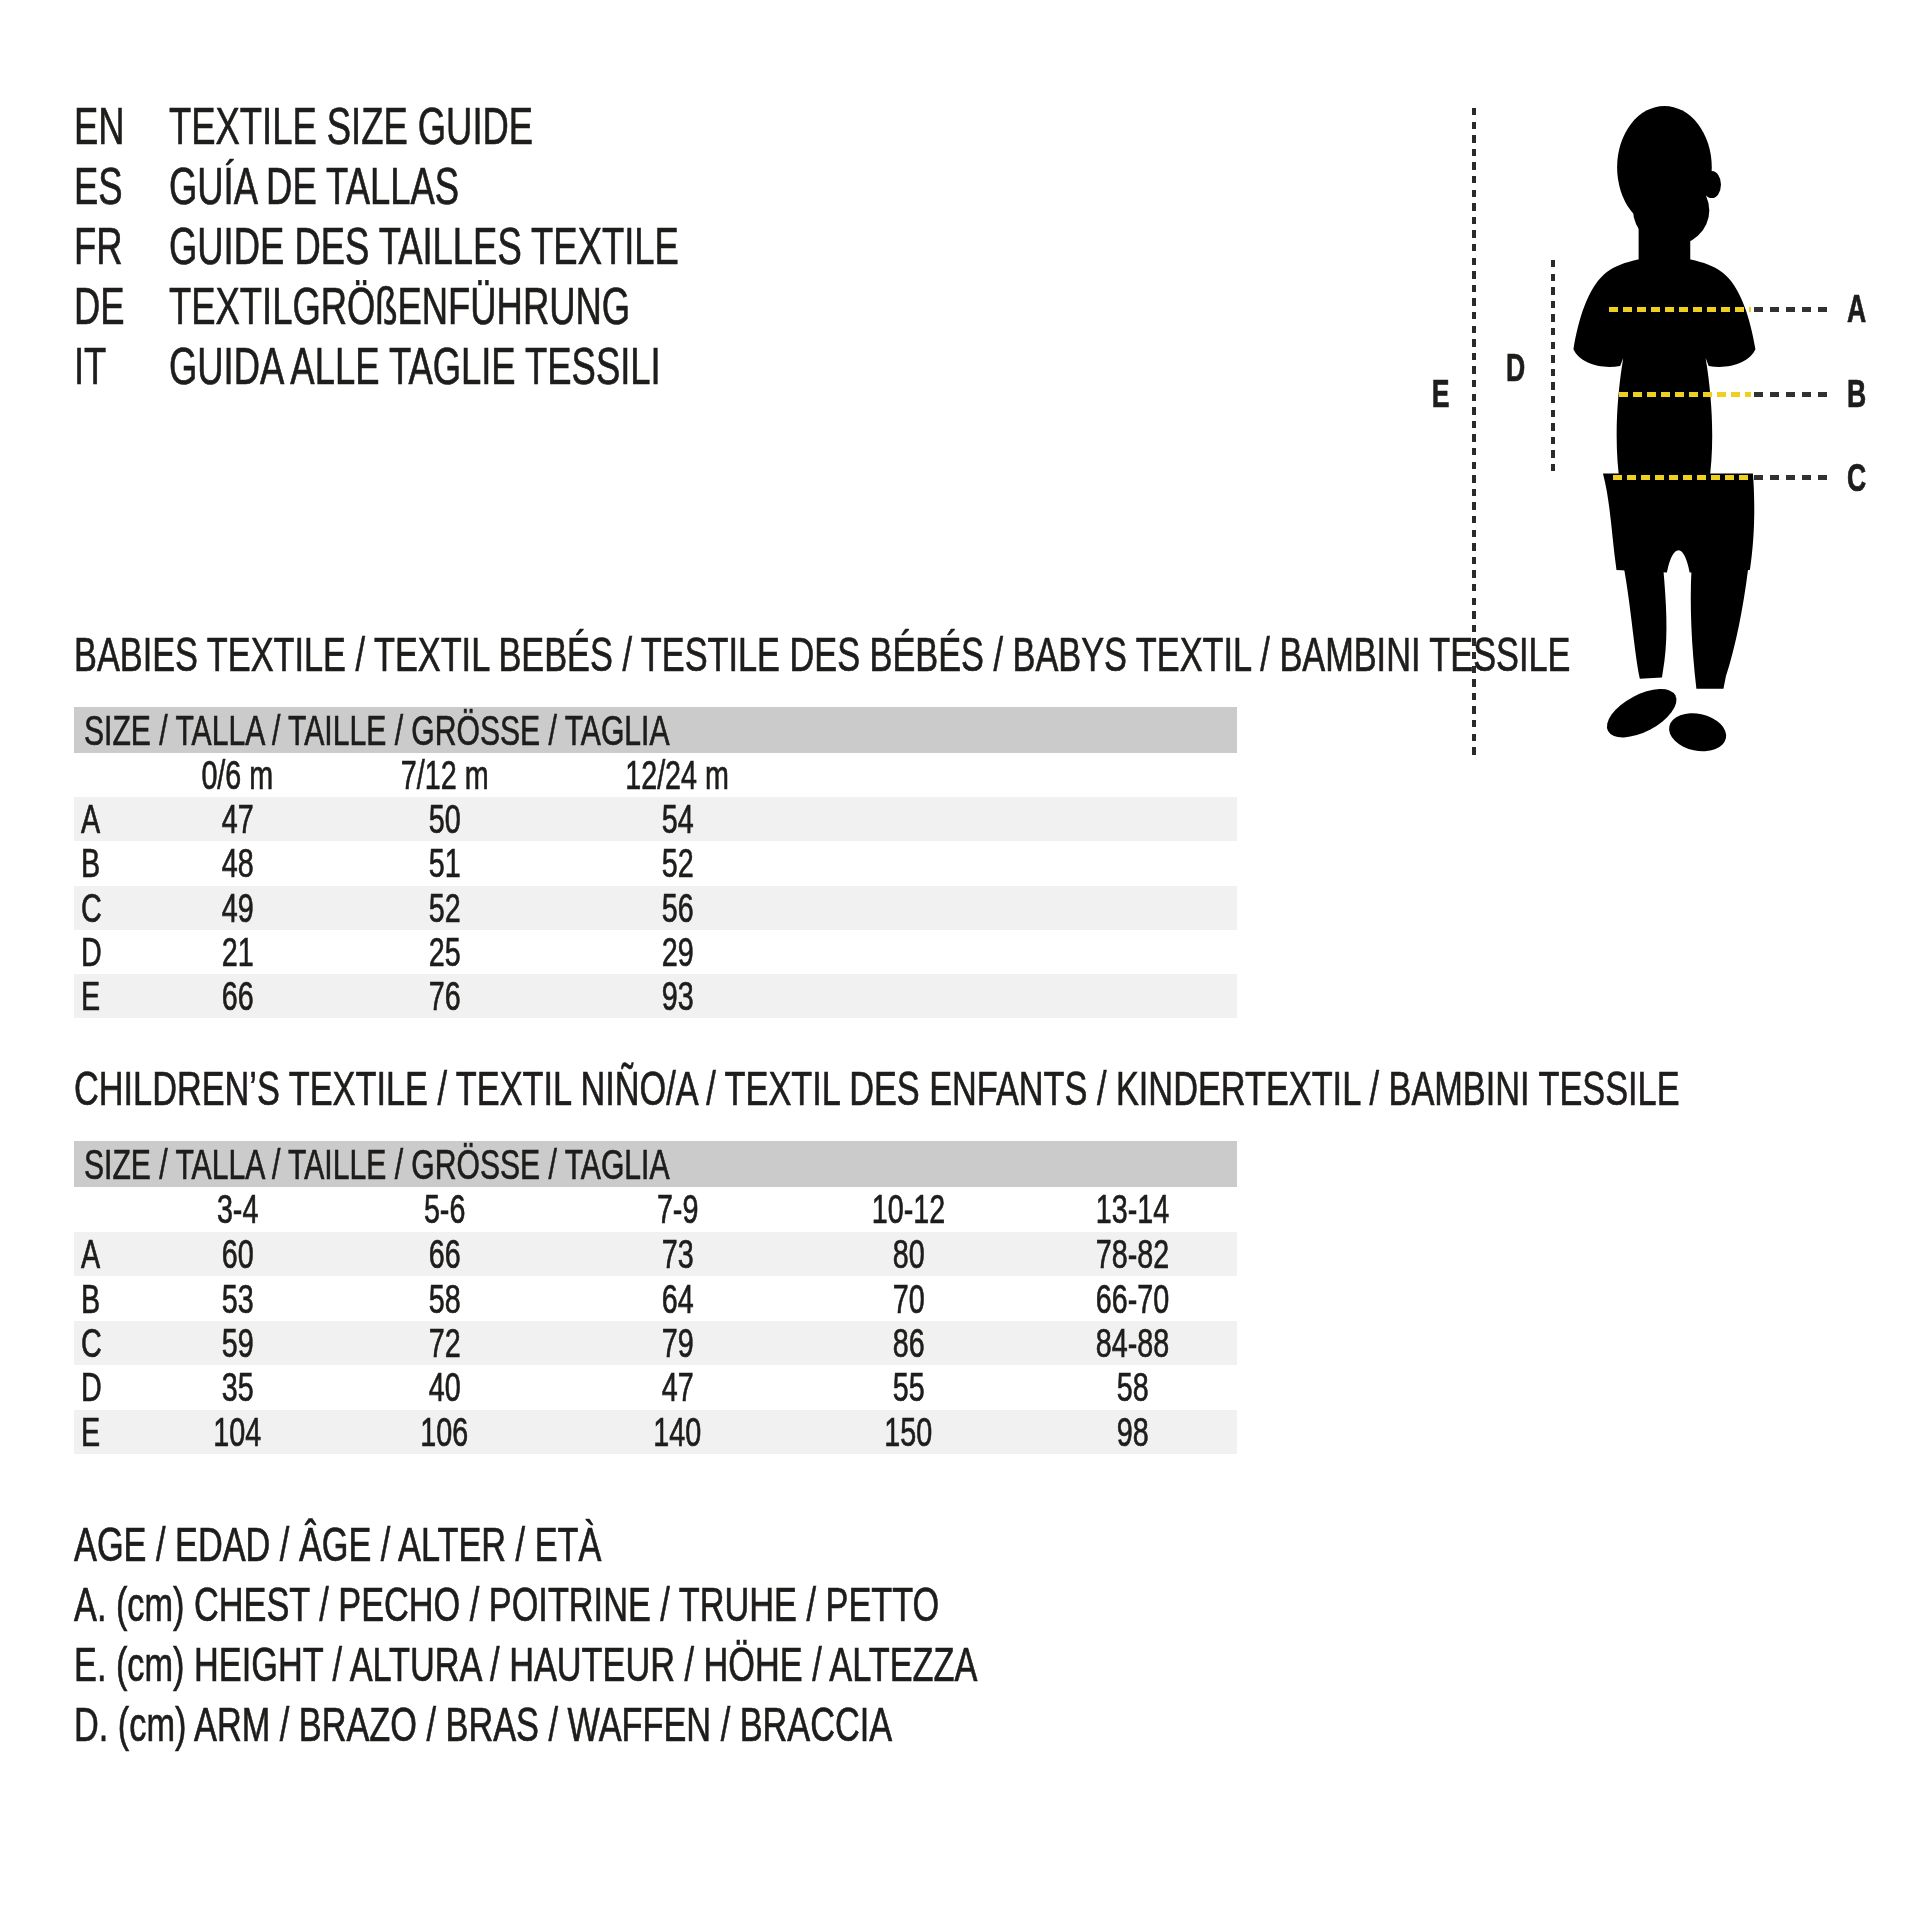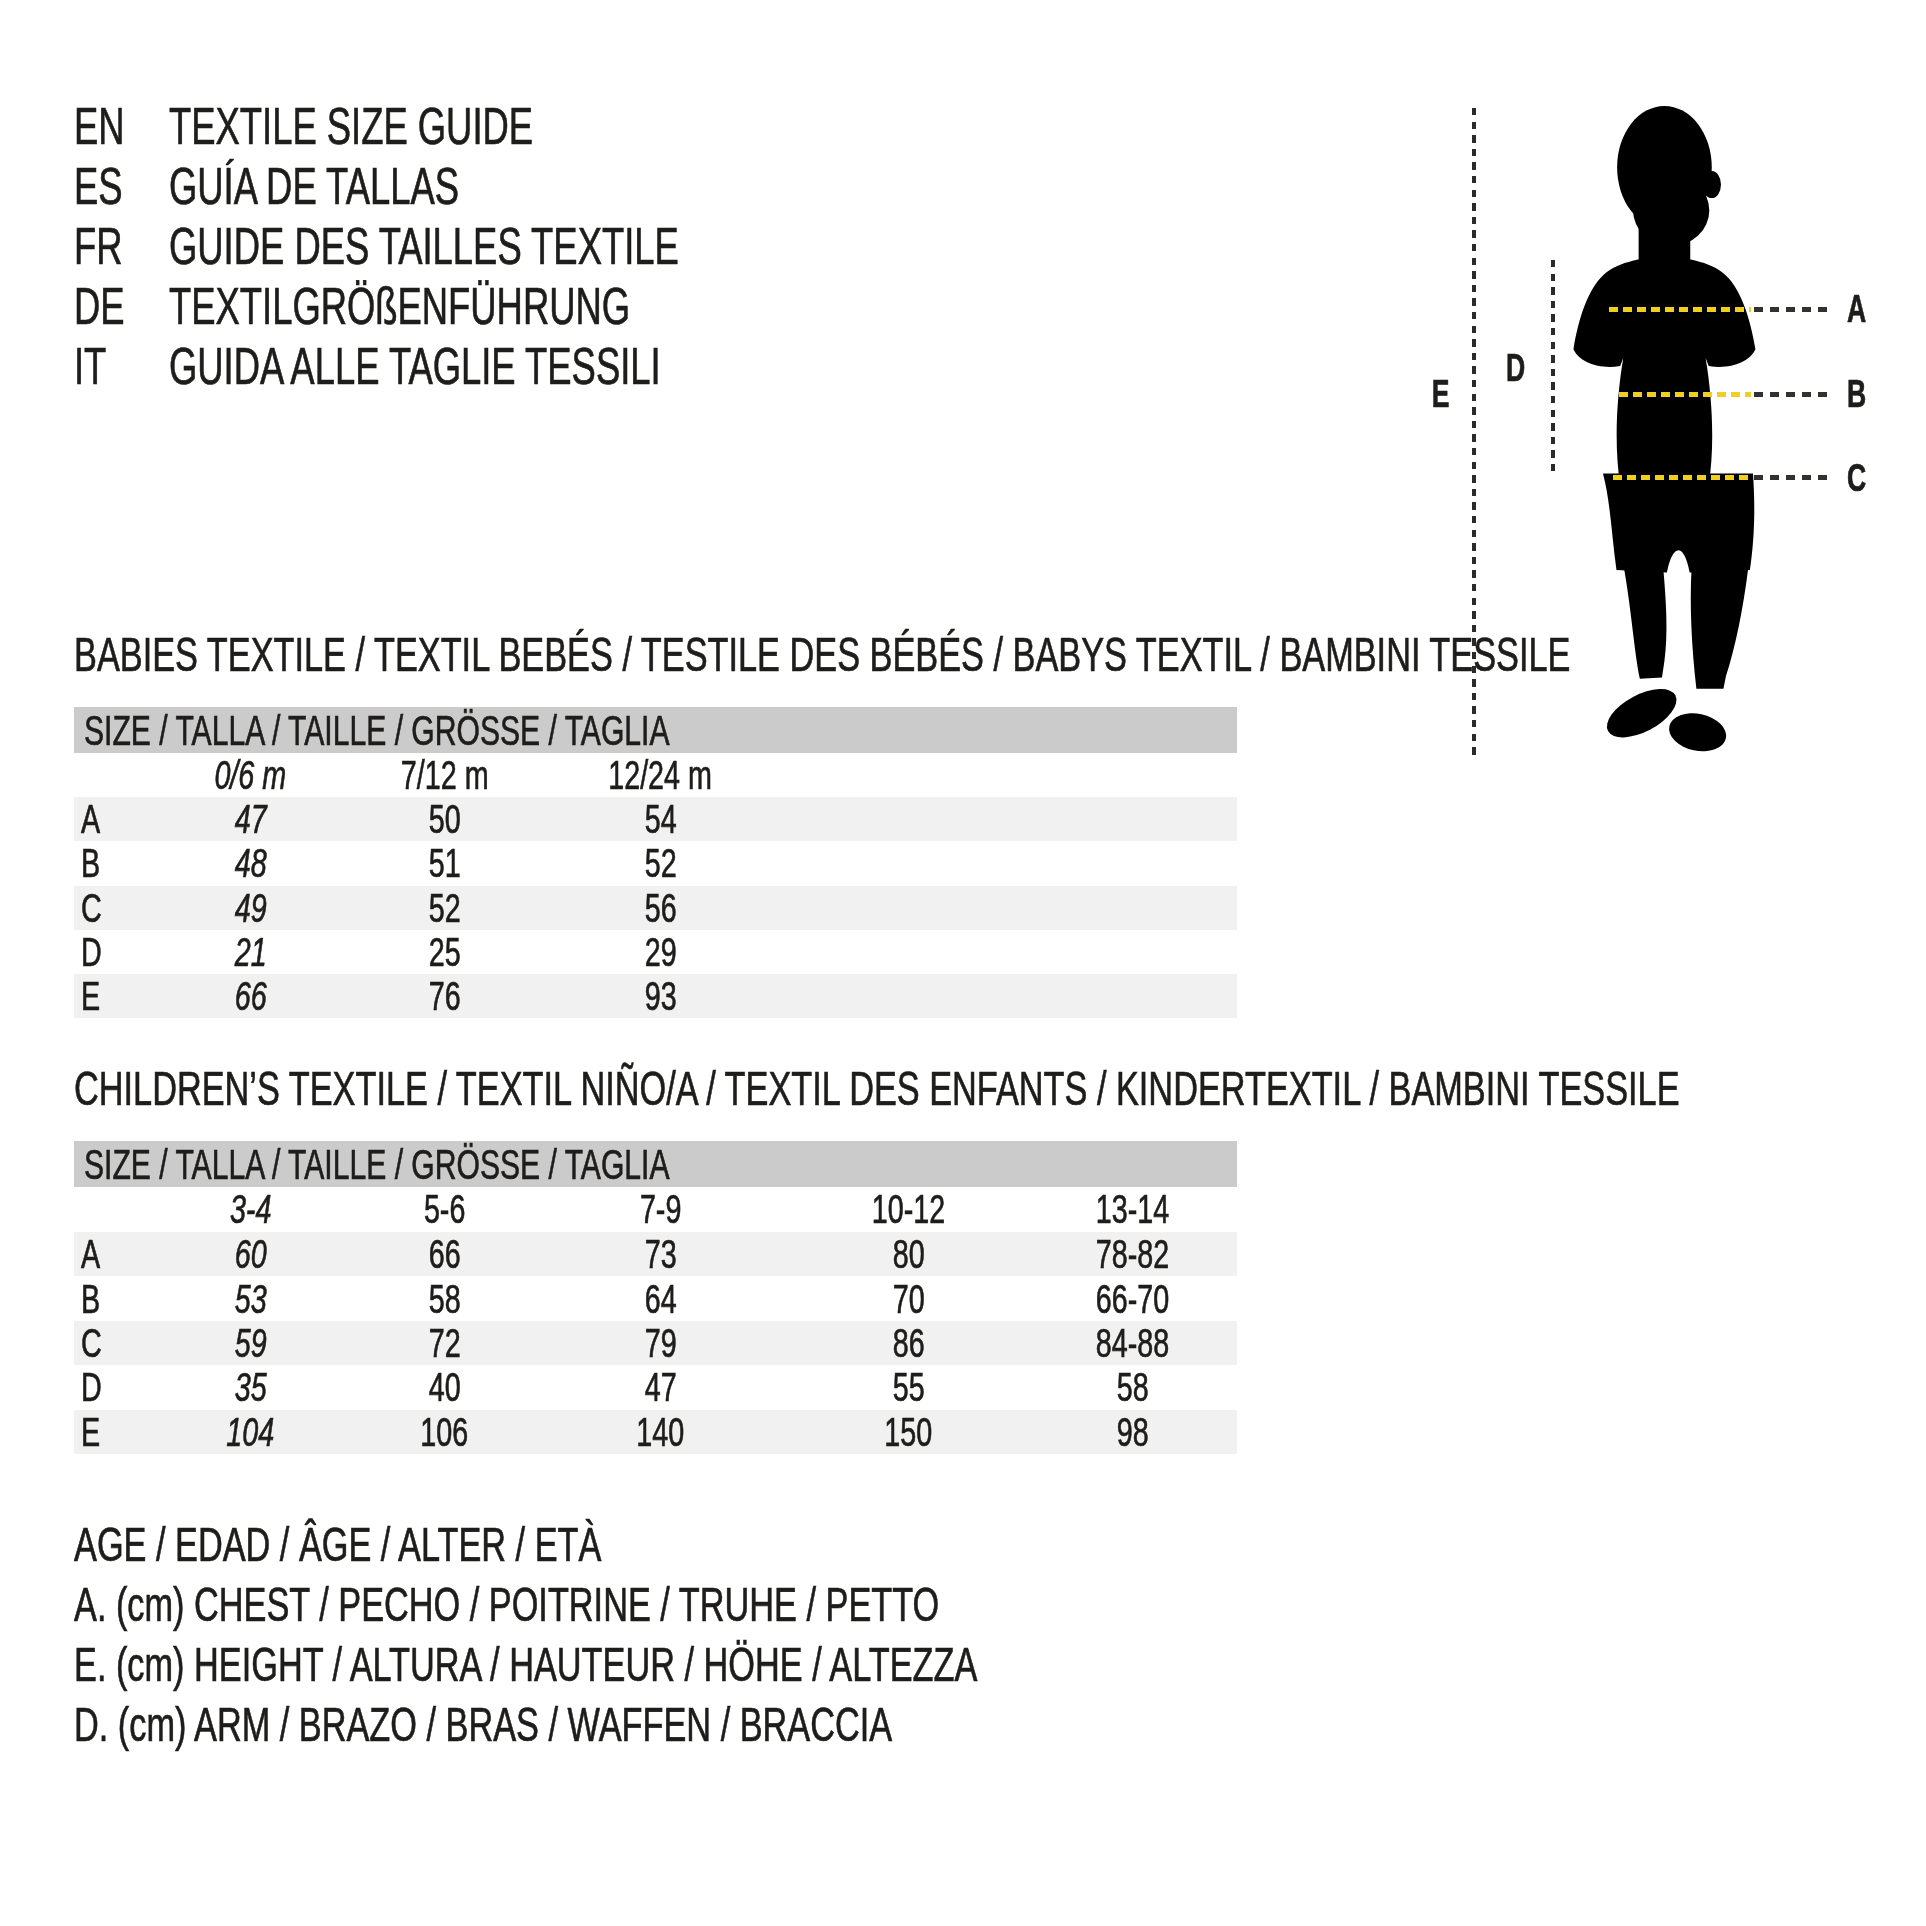--- a/index.html
+++ b/index.html
@@ -21,21 +21,21 @@
   
   .section-title{position:absolute;left:74px;height:55px;line-height:55px;font-size:49px;}
 
   
   .size-table{position:absolute;left:74px;width:1163px;}
   .size-bar{position:absolute;left:0;top:0;width:1163px;height:46px;background:#cbcbcb;line-height:47px;font-size:43px;padding-left:10px;box-sizing:border-box;}
   .trow{position:absolute;left:0;width:1163px;height:44px;line-height:44px;font-size:41px;}
   .trow.stripe{background:#f1f1f1;}
   .rlabel{position:absolute;left:7.4px;width:136px;text-align:left;}
   .cell{position:absolute;width:185px;text-align:center;}
-  .col1{left:84px;font-style:italic;} .col2{left:278px;} .col3{left:494px;} .col4{left:742px;} .col5{left:966px;}
+  .col1{left:71px;} .col2{left:278px;} .col3{left:511px;} .col4{left:742px;} .col5{left:966px;}
 
   
   #legend-block{position:absolute;left:74px;top:1514px;}
   .legend-row{position:relative;height:60px;line-height:60px;font-size:49px;}
 
   
   #figure-area{position:absolute;left:1386px;top:92px;width:540px;height:690px;}
   .vdash{position:absolute;width:4.3px;background:repeating-linear-gradient(to bottom,#2b2a28 0px,#2b2a28 7.4px,transparent 7.4px,transparent 13.6px);}
   #line-e-vert{left:86px;top:16px;height:652px;}
   #line-d-vert{left:165px;top:168px;height:215px;}

